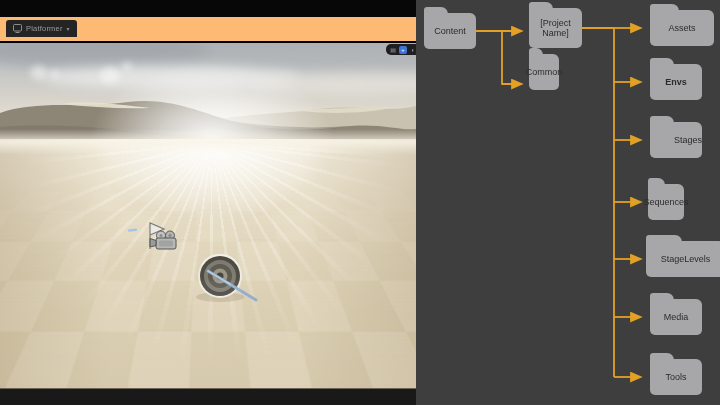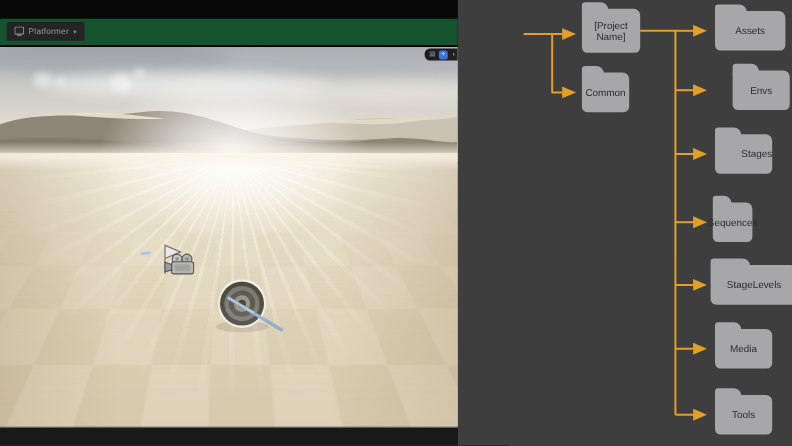--- a/index.html
+++ b/index.html
@@ -2,21 +2,21 @@
 <html><head>
 <meta charset="utf-8">
 <style>
   html,body{margin:0;padding:0;background:#2b2b2b;}
   .stage{position:relative;width:720px;height:405px;overflow:hidden;
          background:#3e3e3e;font-family:"Liberation Sans",sans-serif;}
 
   
   .editor{position:absolute;left:0;top:0;width:416px;height:405px;background:#0a0a0a;}
   .topbar{position:absolute;left:0;top:0;width:416px;height:17px;background:#070707;}
-  .tabbar{position:absolute;left:0;top:17px;width:416px;height:24px;background:#14532d;border-bottom:2px solid #000;}
+  .tabbar{position:absolute;left:0;top:17px;width:416px;height:24px;background:#fdba74;border-bottom:2px solid #000;}
   .tab{position:absolute;left:6px;top:3px;height:17px;display:flex;align-items:center;gap:4px;
        padding:0 7px;background:#242424;border-radius:3px 3px 0 0;}
   .tab-label{font-size:7.5px;color:#9a9a9a;letter-spacing:.2px;}
   .tab-chevron{font-size:6px;color:#8a8a8a;}
 
   .viewport{position:absolute;left:0;top:43px;width:416px;height:345px;overflow:hidden;background:#e9e3d5;}
   .sky{position:absolute;left:0;top:0;width:100%;height:104px;
        background:linear-gradient(180deg,#aeb2b7 0%,#c6c7c6 28%,#d8d4cb 55%,#ece6d8 82%,#f3eee0 100%);}
   .cloud{position:absolute;border-radius:50%;filter:blur(6px);}
   .flare{position:absolute;border-radius:50%;filter:blur(3px);background:rgba(255,255,255,.45);}
@@ -157,30 +157,33 @@
       <path d="M614,28 H640" marker-end="url(#arw)"></path>
       <path d="M614,82 H640" marker-end="url(#arw)"></path>
       <path d="M614,140 H640" marker-end="url(#arw)"></path>
       <path d="M614,202 H640" marker-end="url(#arw)"></path>
       <path d="M614,259 H640" marker-end="url(#arw)"></path>
       <path d="M614,317 H640" marker-end="url(#arw)"></path>
       <path d="M614,377 H640" marker-end="url(#arw)"></path>
     </g>
   </svg>
 
+  <div class="folder" style="left:424px;top:13px;width:52px;">
+    <span>Content</span>
+    </div>
   <div class="folder" style="left:529px;top:8px;width:53px;height:40px;">
     <span>[Project Name]</span>
     </div>
-  <div class="folder" style="left:529px;top:66px;width:43px;">
+  <div class="folder" style="left:529px;top:54px;width:30px;">
     <span>Common</span>
     </div>
   <div class="folder" style="left:650px;top:10px;width:64px;">
     <span>Assets</span>
     </div>
-  <div class="folder" style="left:666px;top:64px;width:52px;">
+  <div class="folder" style="left:650px;top:64px;width:52px;font-weight:bold;">
     <span>Envs</span>
     </div>
   <div class="folder" style="left:650px;top:122px;width:52px;justify-content:flex-end;">
     <span>Stages</span>
     </div>
   <div class="folder" style="left:648px;top:184px;width:36px;">
     <span>Sequences</span>
     </div>
   <div class="folder" style="left:646px;top:241px;width:79px;">
     <span>StageLevels</span>

